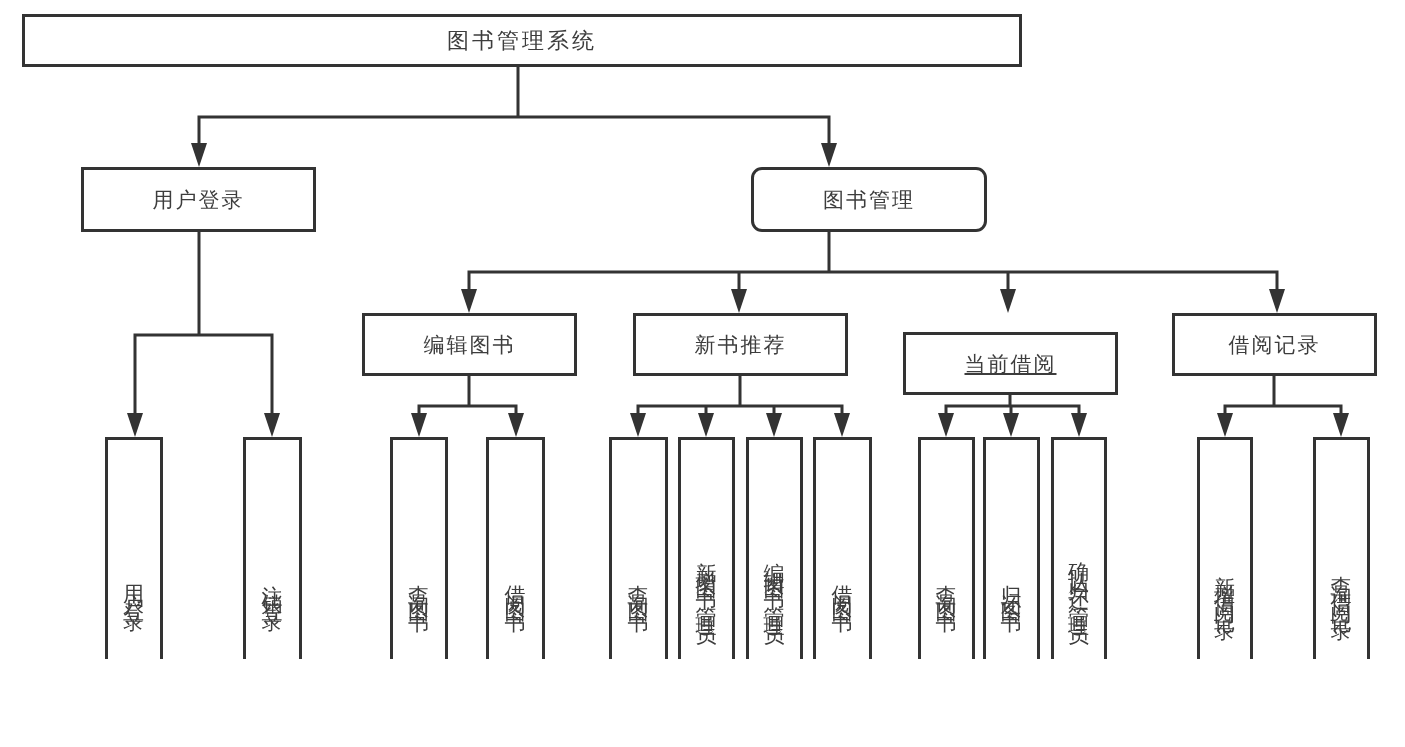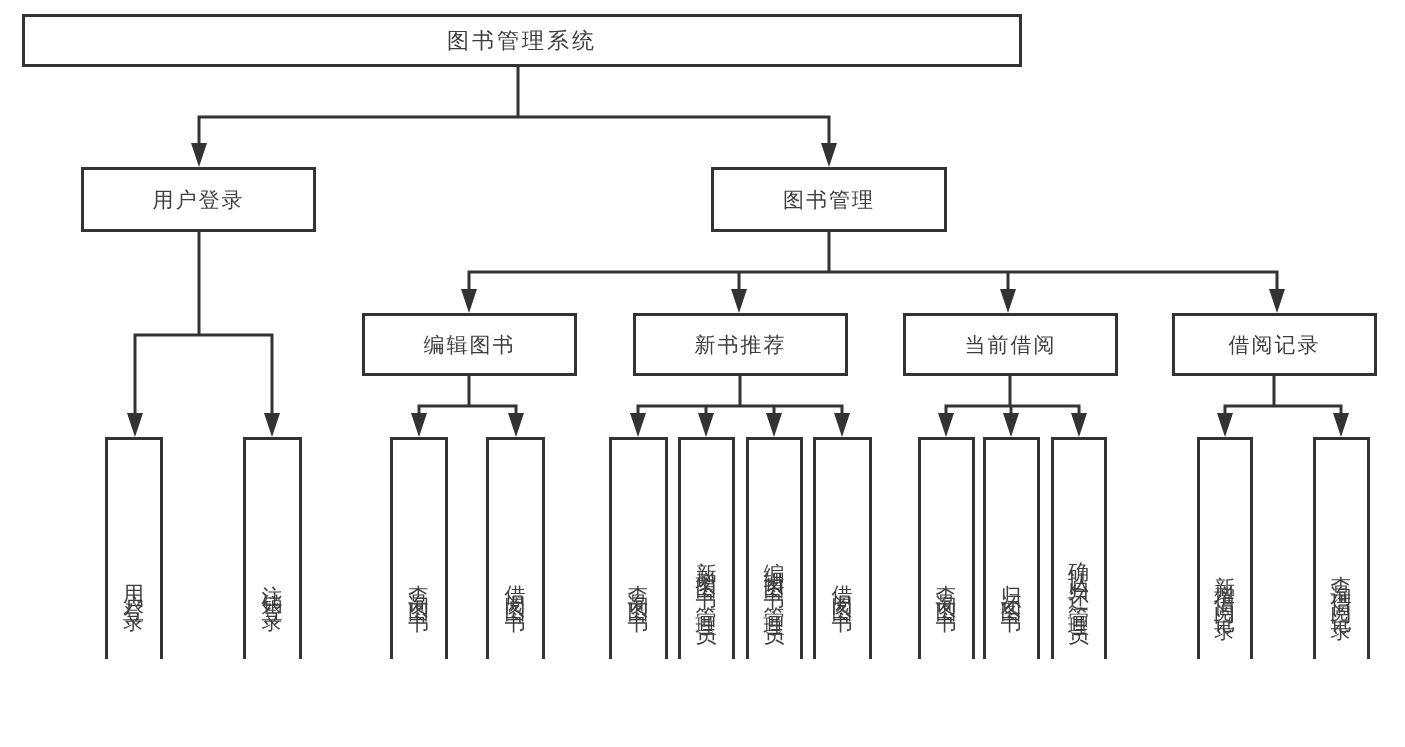--- a/index.html
+++ b/index.html
@@ -58,31 +58,31 @@
     <path class="ahead" d="M1217 413 h16 l-8 24 z M1333 413 h16 l-8 24 z"></path>
   </svg>
 
   <div class="box root" style="left:22px; top:14px; width:1000px; height:53px;">
     <span class="label">图书管理系统</span>
   </div>
 
   <div class="box h" style="left:81px; top:167px; width:235px; height:65px;">
     <span class="label">用户登录</span>
   </div>
-  <div class="box h" style="left:711px; top:167px; width:236px; height:65px;">
+  <div class="box h" style="left:751px; top:167px; width:236px; height:65px;border-radius:11px;">
     <span class="label">图书管理</span>
   </div>
 
   <div class="box h" style="left:362px; top:313px; width:215px; height:63px;">
     <span class="label">编辑图书</span>
   </div>
   <div class="box h" style="left:633px; top:313px; width:215px; height:63px;">
     <span class="label">新书推荐</span>
   </div>
-  <div class="box h" style="left:903px; top:313px; width:215px; height:63px;">
+  <div class="box h" style="left:903px; top:332px; width:215px; height:63px;text-decoration:underline;">
     <span class="label">当前借阅</span>
   </div>
   <div class="box h" style="left:1172px; top:313px; width:205px; height:63px;">
     <span class="label">借阅记录</span>
   </div>
 
   <div class="box v" style="left:105px; top:437px; width:58px; height:297px;">
     <span class="label">用户登录</span>
   </div>
   <div class="box v" style="left:243px; top:437px; width:59px; height:297px;">

